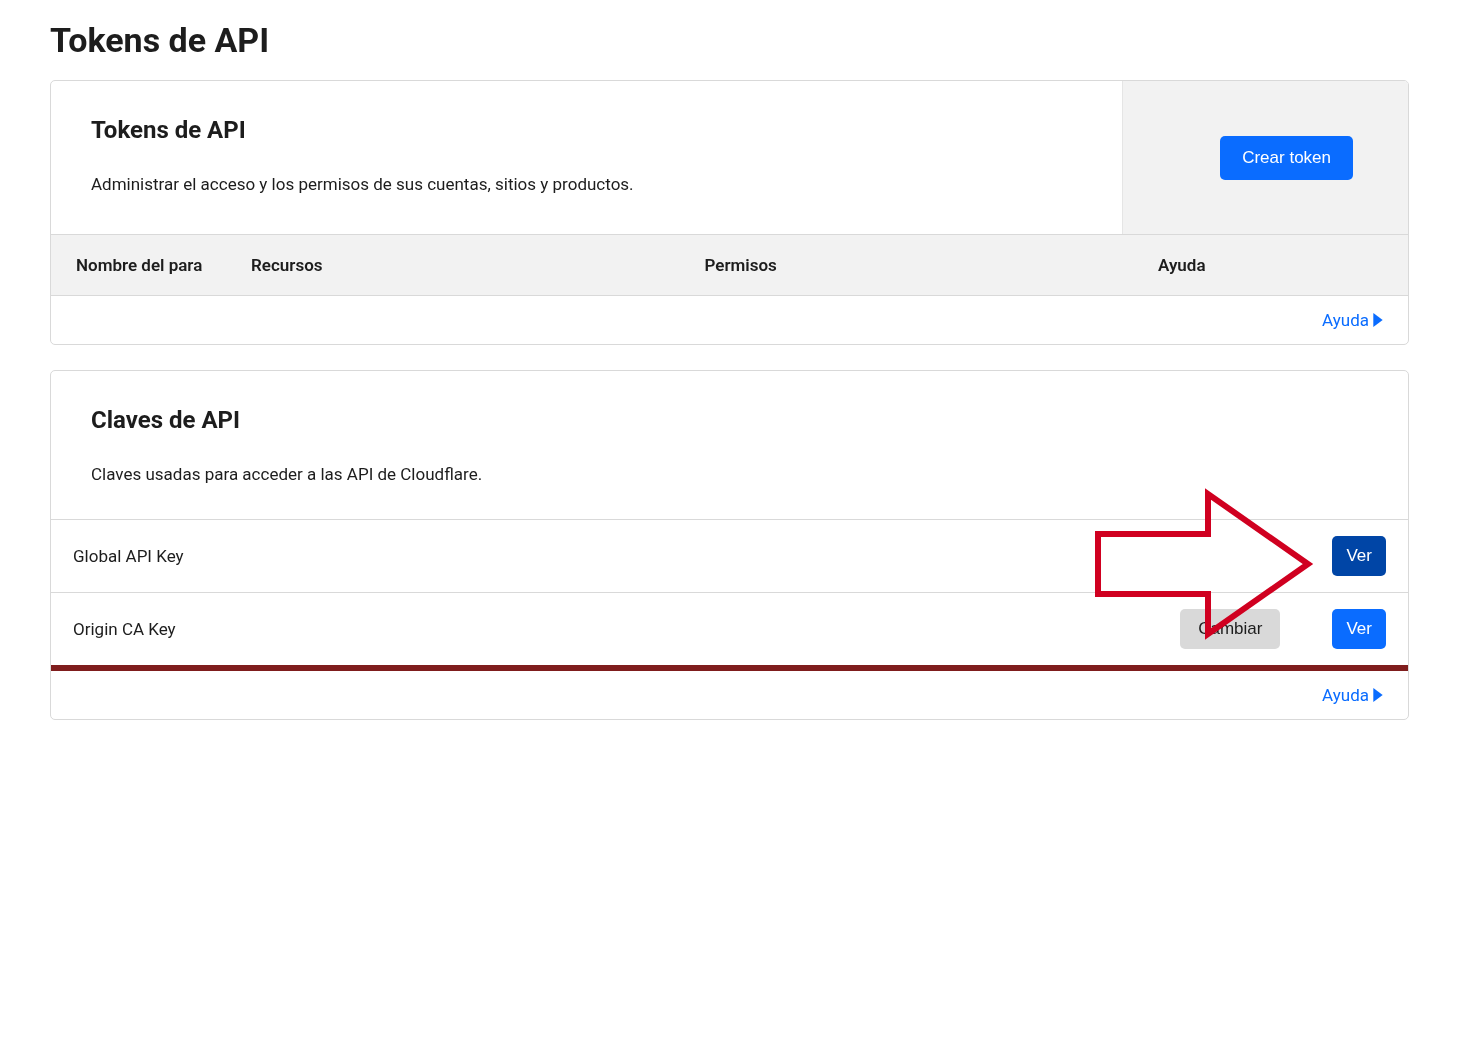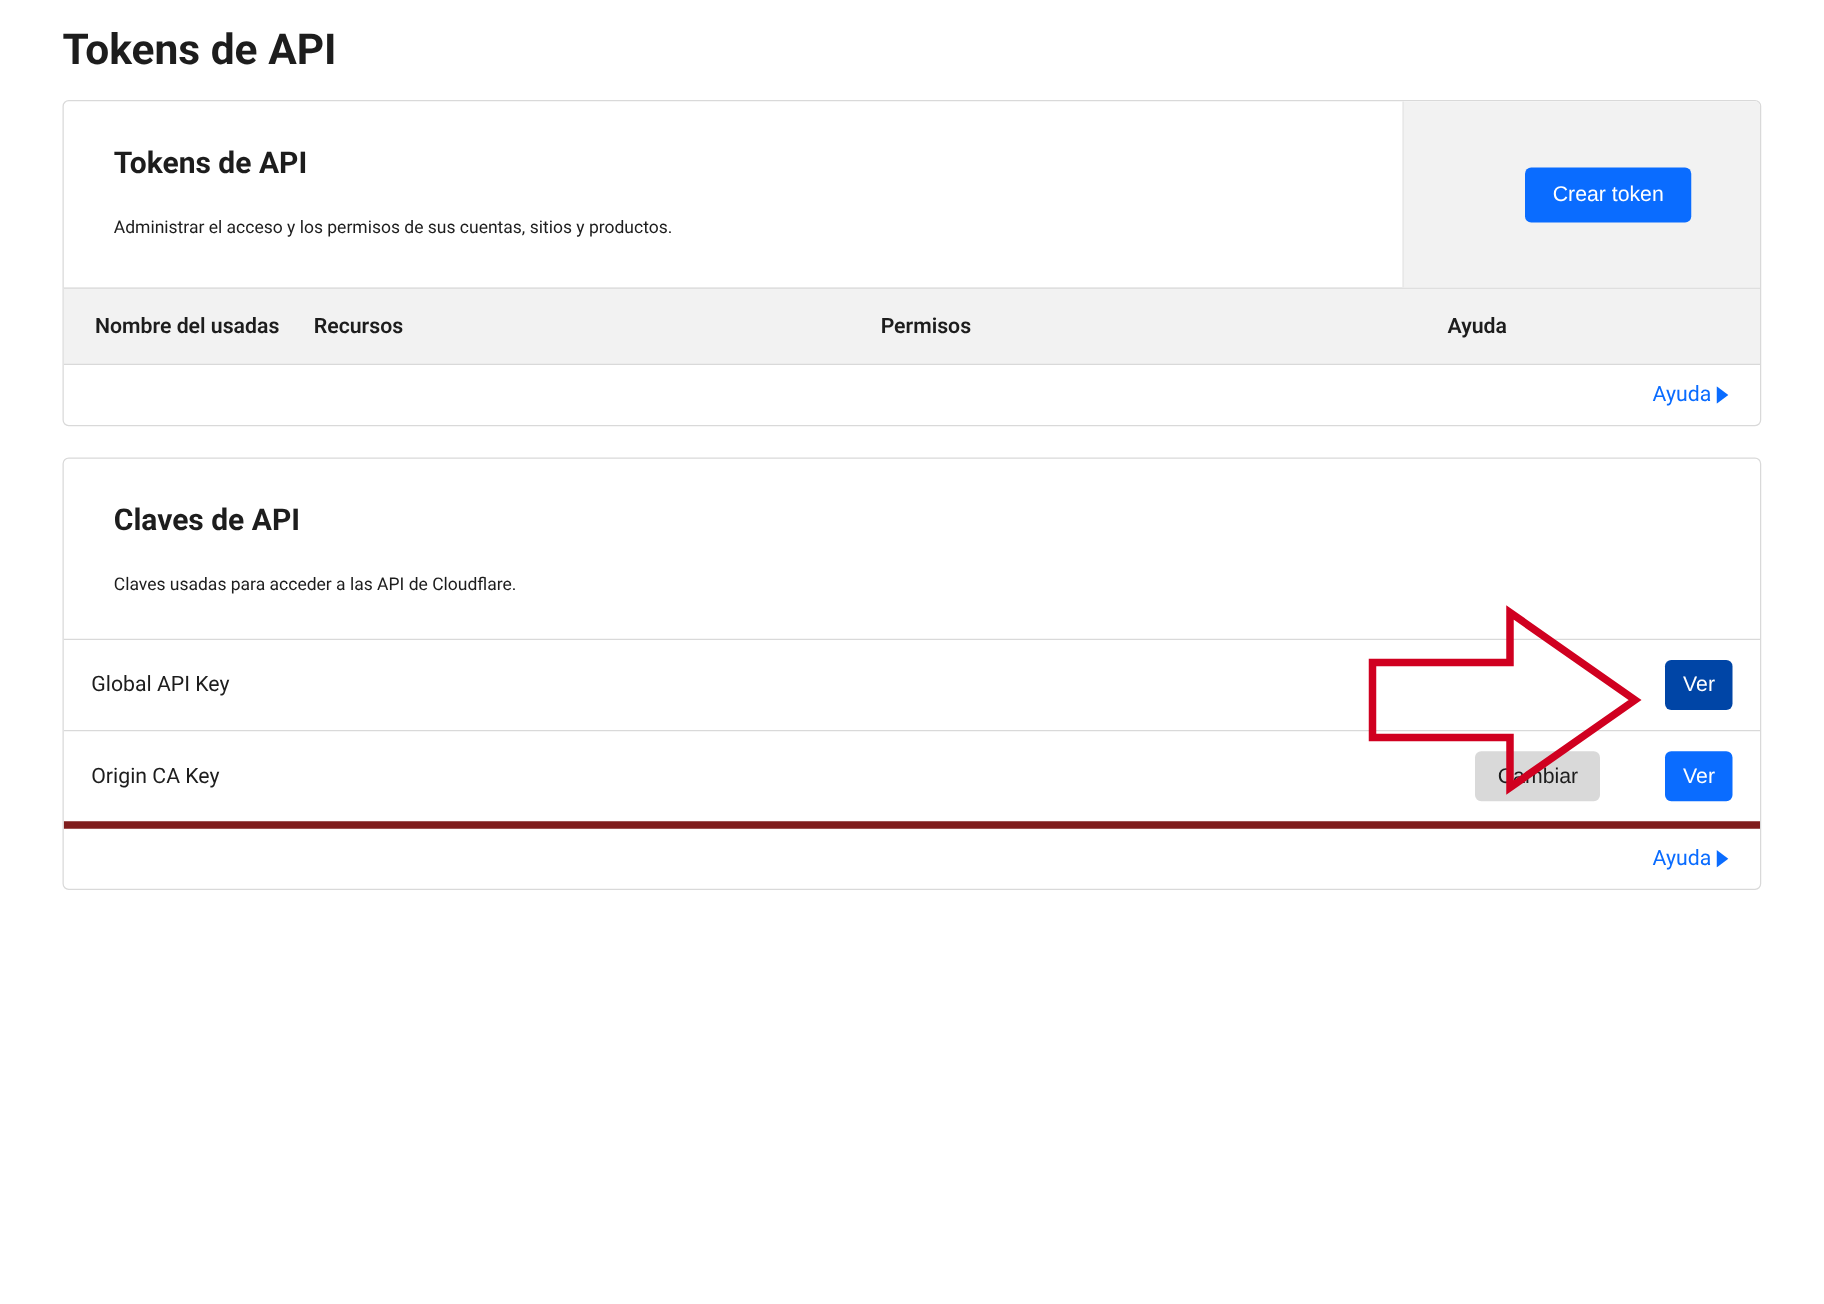--- a/index.html
+++ b/index.html
@@ -39,21 +39,21 @@
       justify-content: center;
       padding: 35px 55px;
       border-left: 1px solid #e5e5e5;
     }
     .card-title {
       font-size: 24px;
       font-weight: 700;
       margin-bottom: 12px;
     }
     .card-subtitle {
-      font-size: 14px;
+      font-size: 17px;
       color: #1d1d1d;
       margin-top: 30px;
     }
     .btn-primary {
       background: #0a6cff;
       color: #ffffff;
       border: none;
       border-radius: 5px;
       padding: 12px 22px;
       font-size: 17px;
@@ -171,21 +171,21 @@
       <div class="card-header-left">
         <div class="card-title">Tokens de API</div>
         <div class="card-subtitle">Administrar el acceso y los permisos de sus cuentas, sitios y productos.</div>
       </div>
       <div class="card-header-right">
         <button class="btn-primary">Crear token</button>
       </div>
     </div>
 
     <div class="table-header">
-      <div class="th col-token-name">Nombre del usadas</div>
+      <div class="th col-token-name">Nombre del para</div>
       <div class="th col-recursos">Recursos</div>
       <div class="th col-permisos">Permisos</div>
       <div class="th col-estado">Ayuda</div>
     </div>
 
 
     <div class="card-footer">
       <a class="help-link">
         <span>Ayuda</span>
         <span class="chevron-right-icon">

